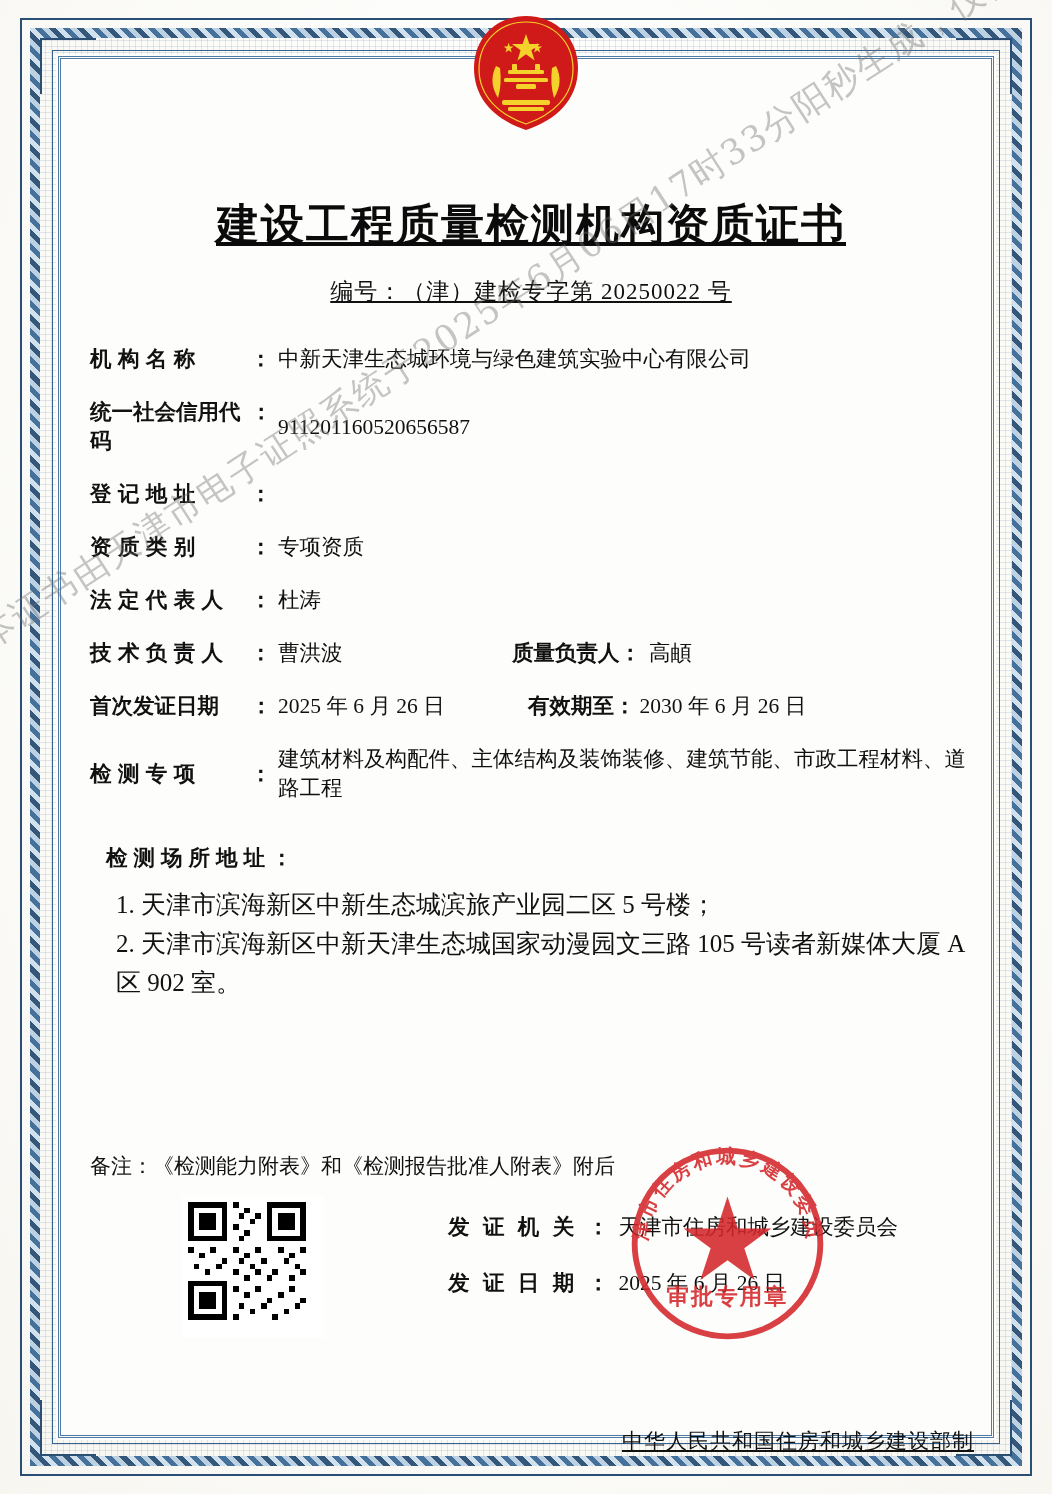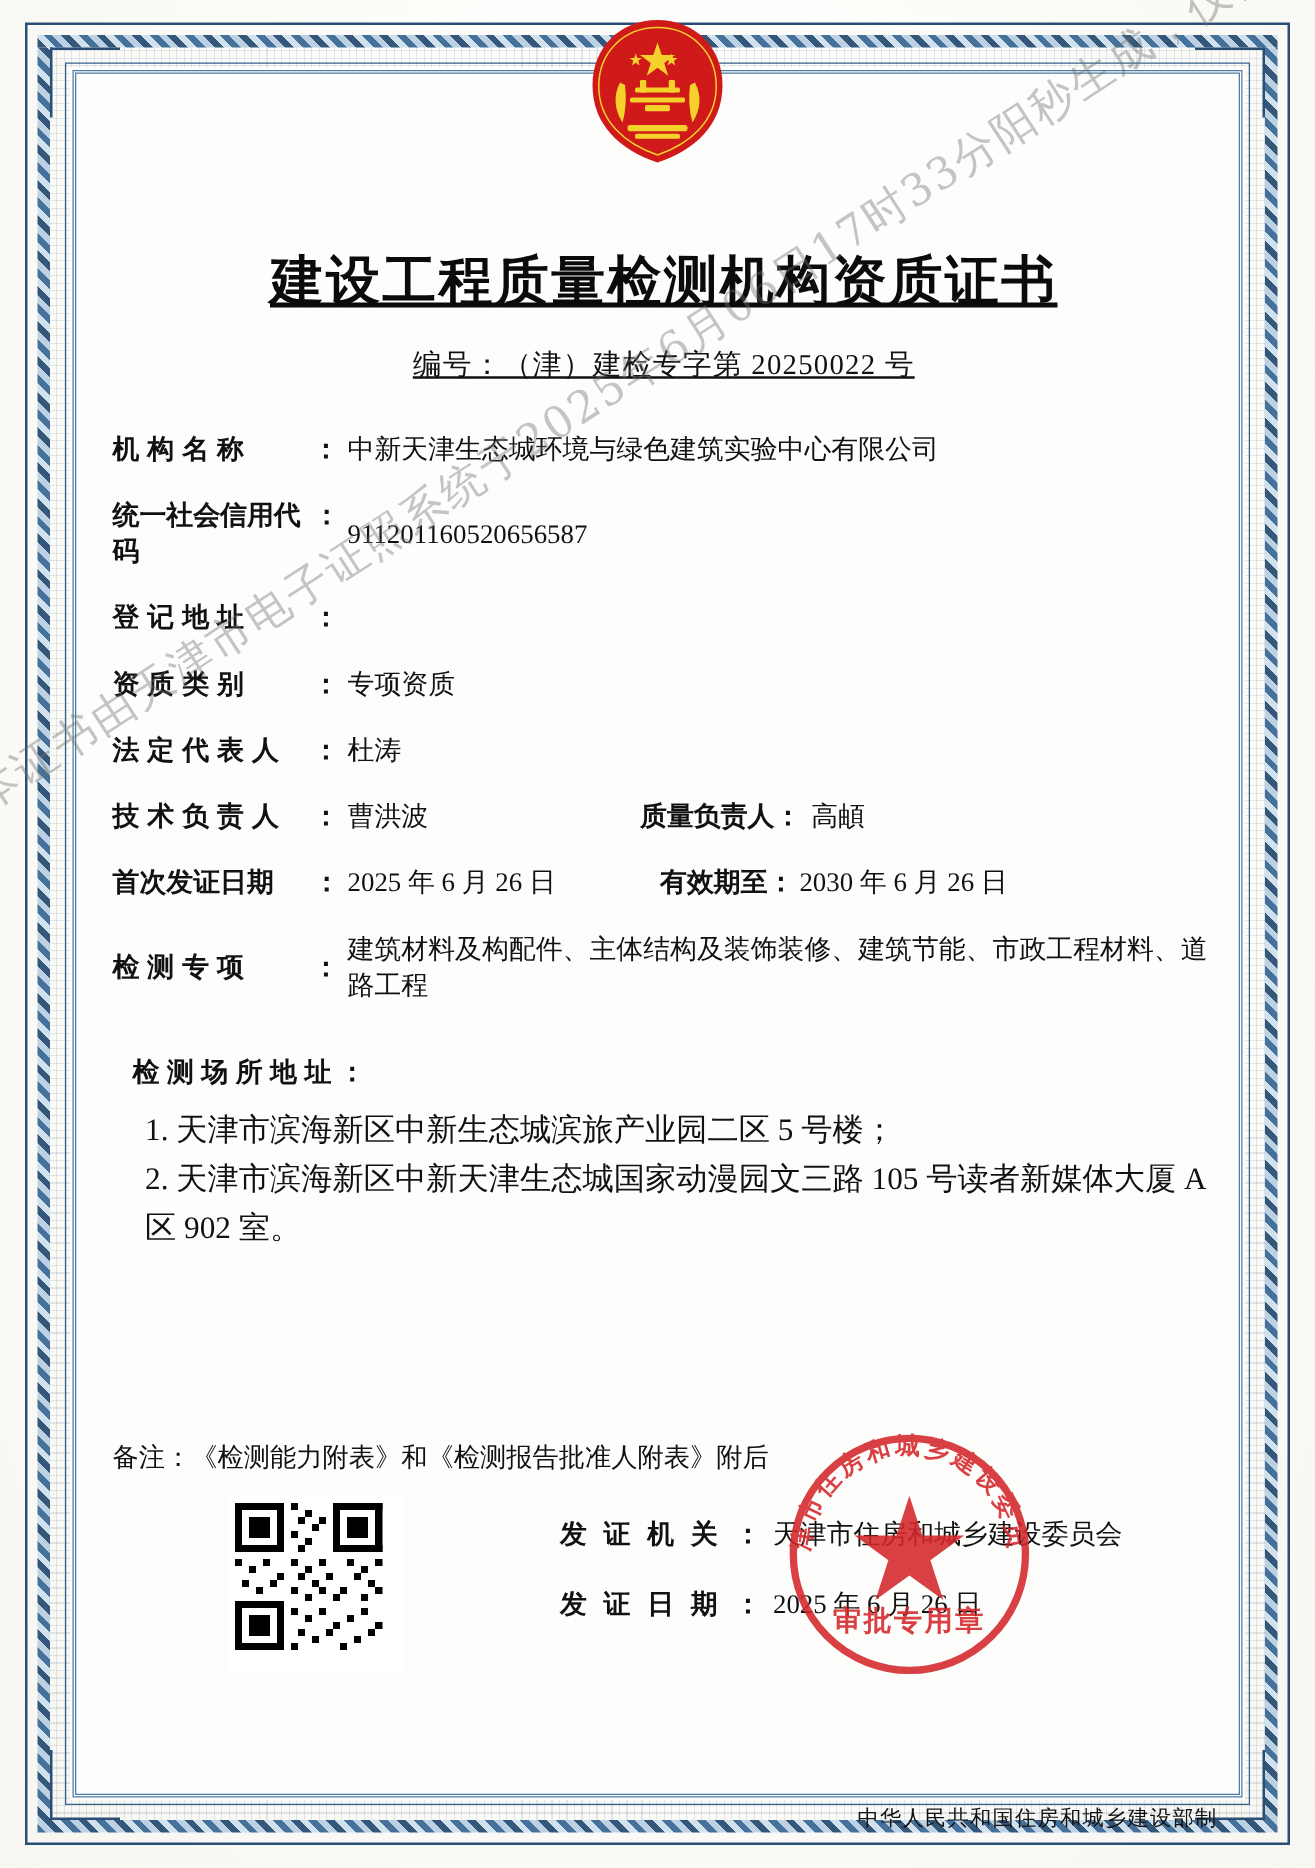--- a/index.html
+++ b/index.html
@@ -152,22 +152,22 @@
 
   
   .seal{
     position:absolute;left:620px;top:1136px;
     width:215px;height:215px;
     opacity:.88;
     pointer-events:none;
   }
 
   .footer{
-    position:absolute;right:78px;bottom:28px;
-    font-size:17px;color:#111;letter-spacing:1px;
+    position:absolute;right:78px;bottom:39px;
+    font-size:21px;color:#111;letter-spacing:1px;text-decoration:underline;
   }
 
   
   .watermark{
     position:absolute;left:-30px;top:620px;
     width:1200px;
     transform:rotate(-33deg);
     transform-origin:left top;
     font-size:35px;
     font-family:"DejaVu Serif", serif;

